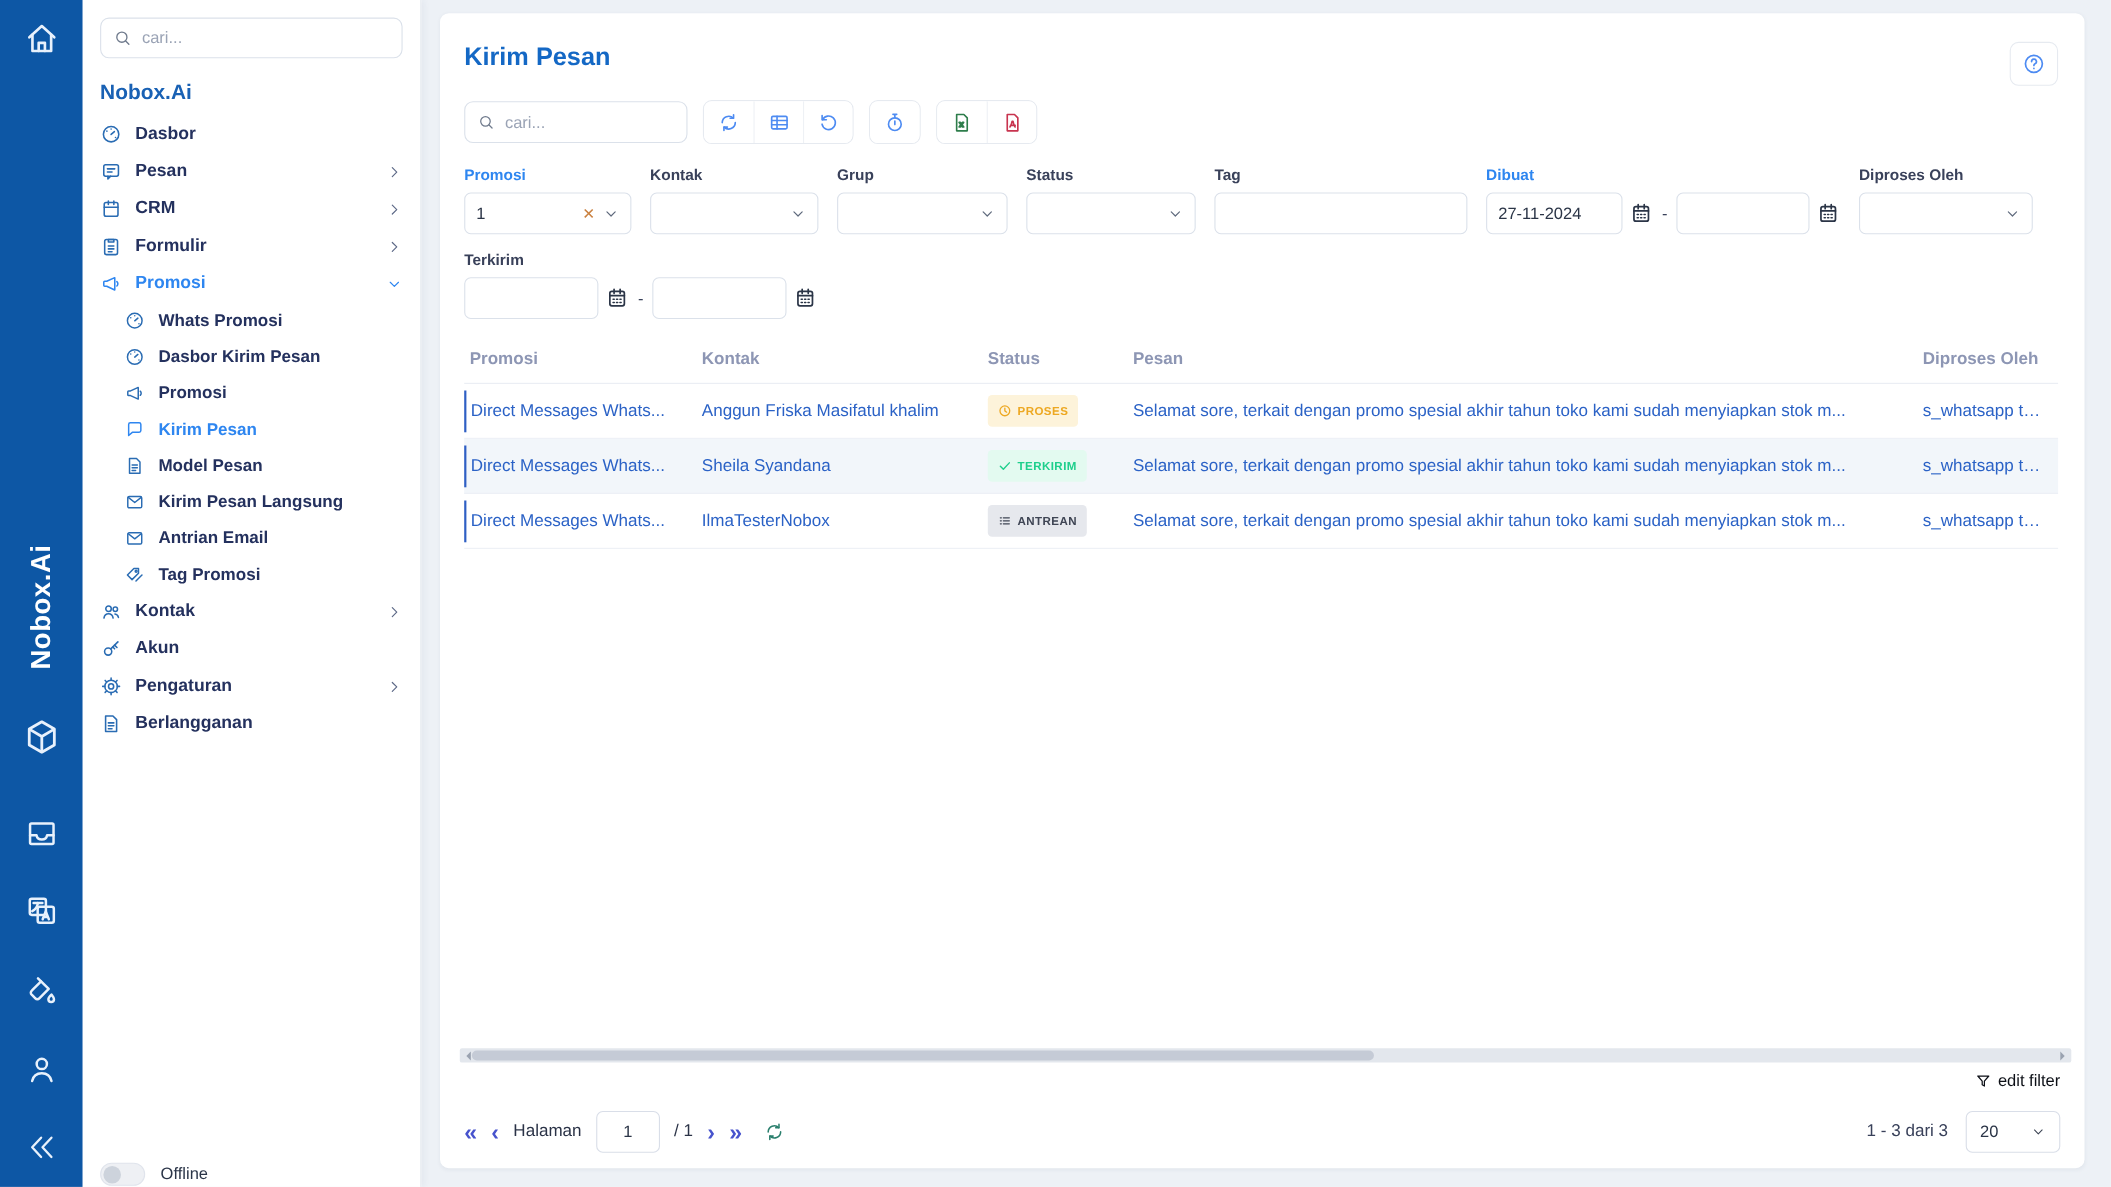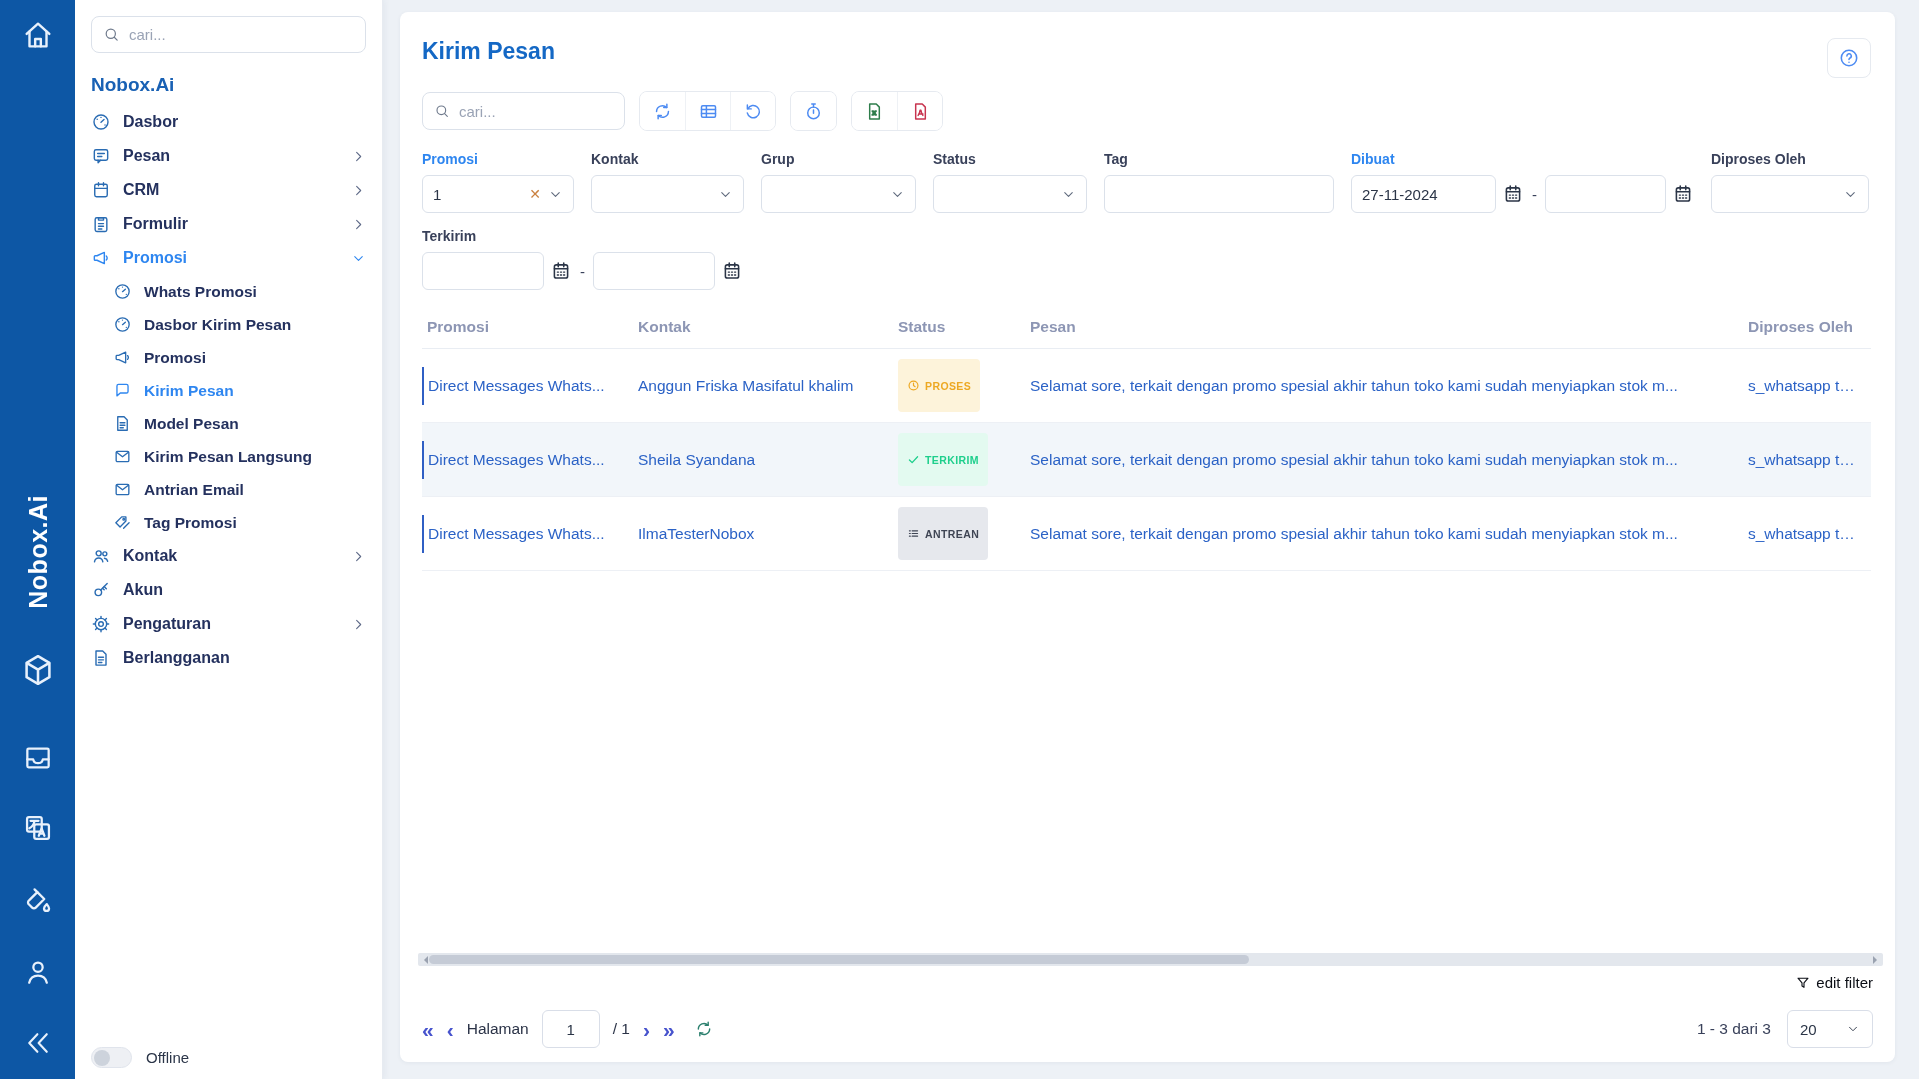--- a/index.html
+++ b/index.html
@@ -31,21 +31,21 @@
   .side-search input::placeholder { color:#9aa3b5; }
   .side-brand { margin:21px 16px 9px; color:#1961b4; font-size:19px; font-weight:bold; }
   .nav { }
   .nav-item { display:flex; align-items:center; gap:12px; padding:7px 16px; cursor:pointer; color:#24315e; font-size:16px; font-weight:600; }
   .nav-item .nic { color:#2a6cb3; }
   .nav-item .chev { width:15px; height:15px; margin-left:auto; color:#5c6886; }
   .nav-item.active { color:#2e86f0; }
   .nav-item.active .nic, .nav-item.active .chev { color:#2e86f0; }
   .nav-sub { padding-left:38px; font-size:15.5px; }
   .nav-sub .nic { width:19px; height:19px; }
-  .offline { position:absolute; left:16px; bottom:11px; display:flex; align-items:center; gap:14px; }
+  .offline { position:absolute; left:16px; bottom:1px; display:flex; align-items:center; gap:14px; }
   .toggle { width:41px; height:21px; border-radius:11px; background:#eef0f4; border:1px solid #e0e4ec; position:relative; cursor:pointer; }
   .toggle .knob { position:absolute; left:2px; top:1.5px; width:16px; height:16px; border-radius:50%; background:#cdd3dc; }
   .offline-label { font-size:15px; color:#2b3548; }
 
   
   .card { position:absolute; left:400px; top:12px; width:1495px; height:1050px; background:#fff; border-radius:8px; box-shadow:0 1px 4px rgba(30,50,90,.06); padding:26px 24px 0 22px; }
   .card-head { display:flex; justify-content:space-between; align-items:flex-start; }
   .page-title { color:#1468c5; font-size:23px; font-weight:bold; }
   .help-btn { width:44px; height:40px; border:1px solid #e6eaf0; border-radius:8px; background:#fff; display:flex; align-items:center; justify-content:center; color:#4d8bf2; cursor:pointer; }
   .help-btn .ic { width:22px; height:22px; }
@@ -82,21 +82,21 @@
 
   
   .table { margin-top:22px; }
   .trow { display:grid; grid-template-columns:211px 260px 132px 718px 1fr; align-items:center; }
   .thead { color:#8d96b4; font-weight:bold; font-size:15.5px; padding:6px 0 12px; border-bottom:1px solid #e9edf3; }
   .thead > div { padding-left:5px; }
   .tr { font-size:15.5px; color:#2b62c6; border-bottom:1px solid #edf0f5; cursor:pointer; }
   .tr > div { padding:10px 8px 10px 5px; white-space:nowrap; overflow:hidden; text-overflow:ellipsis; }
   .tr.alt { background:#f2f6fa; }
   .tr .c1 { border-left:2px solid #2f5fc4; padding-left:4px; }
-  .badge { display:inline-flex; align-items:center; gap:5px; padding:20px 9px; border-radius:4px; font-size:10.5px; font-weight:bold; letter-spacing:.4px; }
+  .badge { display:inline-flex; align-items:center; gap:5px; padding:8px 9px; border-radius:4px; font-size:10.5px; font-weight:bold; letter-spacing:.4px; }
   .badge .ic { width:13px; height:13px; }
   .badge.proses { color:#eda822; background:#fdf3da; }
   .badge.terkirim { color:#1ecf8c; background:#e3faf0; }
   .badge.antrean { color:#3f4554; background:#e6e8ed; }
 
   
   .hscroll { position:absolute; left:18px; right:12px; top:941px; height:13px; background:#e3e7ed; border-radius:2px; display:flex; align-items:center; }
   .hs-arrow { width:0; height:0; border:4px solid transparent; margin:0 2px; }
   .hs-left { border-right-color:#9aa2b0; }
   .hs-right { border-left-color:#9aa2b0; margin-left:auto; }
@@ -534,21 +534,21 @@
               </svg>
           </div>
         </div>
         <div class="f-block">
           <div class="f-label">Tag</div>
           <input class="taginp" type="text" value="" style="">
         </div>
         <div class="f-block">
           <div class="f-label blue">Dibuat</div>
           <div class="dategrp">
-            <input class="dateinp" style="width: 145px;" type="text" value="27-11-2024">
+            <input class="dateinp" style="width: 124px;" type="text" value="27-11-2024">
             <svg class="ic calic">
                 <use href="#i-caldate"></use>
               </svg>
             <span class="dash">-</span>
             <input class="dateinp" style="width: 121px;" type="text" value="">
             <svg class="ic calic">
                 <use href="#i-caldate"></use>
               </svg>
           </div>
         </div>

